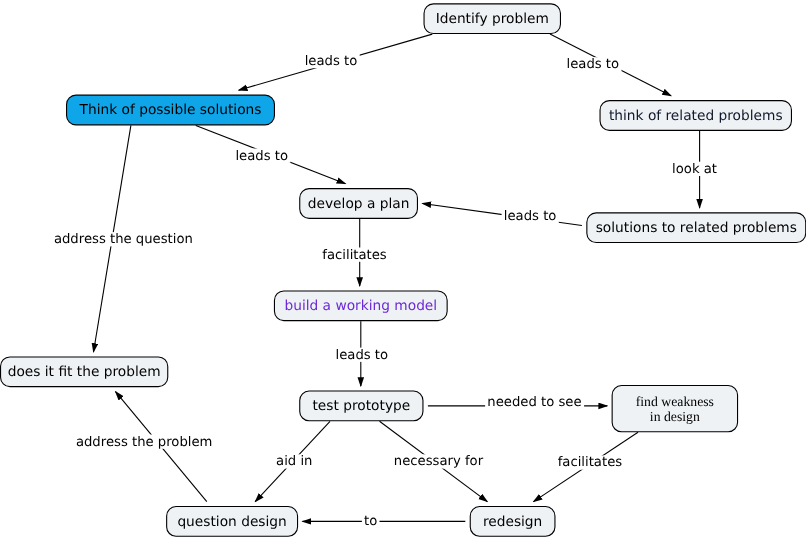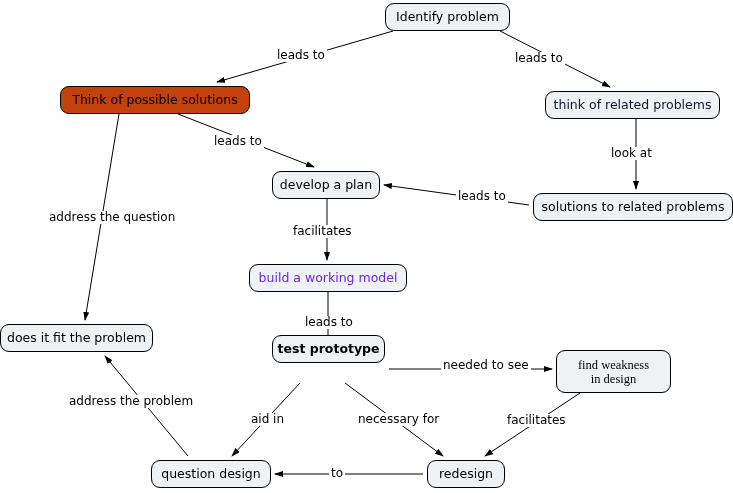--- a/index.html
+++ b/index.html
@@ -87,25 +87,25 @@
       <div class="edge-label" style="left: 303px; top: 316px;">leads to</div>
       <div class="edge-label" style="left: 441px; top: 359px;">needed to see</div>
       <div class="edge-label" style="left: 249px; top: 413px;">aid in</div>
       <div class="edge-label" style="left: 356px; top: 413px;">necessary for</div>
       <div class="edge-label" style="left: 505px; top: 414px;">facilitates</div>
       <div class="edge-label" style="left: 329px; top: 467px;">to</div>
       <div class="edge-label" style="left: 67px; top: 395px;">address the problem</div>
     </div>
   <div id="nodes">
       <div class="node" style="left: 385px; top: 3px; width: 125px; height: 28px; background: rgb(238, 242, 245); border-color: rgb(0, 0, 0); color: rgb(0, 0, 0);">Identify problem</div>
-      <div class="node" style="left: 60px; top: 86px; width: 190px; height: 28px; background: #c2410c; border-color: rgb(0, 0, 0); color: rgb(0, 0, 0);">Think of possible solutions</div>
+      <div class="node" style="left: 60px; top: 86px; width: 190px; height: 28px; background: #0ea5e9; border-color: rgb(0, 0, 0); color: rgb(0, 0, 0);">Think of possible solutions</div>
       <div class="node" style="left: 545px; top: 91px; width: 175px; height: 28px; background: rgb(238, 242, 245); border-color: rgb(0, 0, 0); color: #0f172a;">think of related problems</div>
       <div class="node" style="left: 533px; top: 193px; width: 200px; height: 28px; background: rgb(238, 242, 245); border-color: rgb(0, 0, 0); color: rgb(0, 0, 0);">solutions to related problems</div>
       <div class="node" style="left: 272px; top: 171px; width: 108px; height: 28px; background: rgb(238, 242, 245); border-color: rgb(0, 0, 0); color: rgb(0, 0, 0);">develop a plan</div>
       <div class="node" style="left: 249px; top: 264px; width: 158px; height: 28px; background: rgb(238, 242, 245); border-color: rgb(0, 0, 0); color: #6d28d9;">build a working model</div>
       <div class="node" style="left: 0px; top: 324px; width: 153px; height: 28px; background: rgb(238, 242, 245); border-color: rgb(0, 0, 0); color: rgb(0, 0, 0);">does it fit the problem</div>
-      <div class="node" style="left: 272px; top: 335px; width: 113px; height: 28px; background: rgb(238, 242, 245); border-color: rgb(0, 0, 0); color: rgb(0, 0, 0); font-weight: bold;">test prototype</div>
+      <div class="node" style="left: 272px; top: 355px; width: 113px; height: 28px; background: rgb(238, 242, 245); border-color: rgb(0, 0, 0); color: rgb(0, 0, 0);">test prototype</div>
       <div class="node" style="left: 556px; top: 350px; width: 115px; height: 43px; background: rgb(238, 242, 245); border-color: rgb(0, 0, 0); color: rgb(0, 0, 0); font-family: Liberation Serif, serif;">find weakness
 in design</div>
       <div class="node" style="left: 151px; top: 460px; width: 120px; height: 28px; background: rgb(238, 242, 245); border-color: rgb(0, 0, 0); color: rgb(0, 0, 0);">question design</div>
       <div class="node" style="left: 427px; top: 460px; width: 78px; height: 28px; background: rgb(238, 242, 245); border-color: rgb(0, 0, 0); color: rgb(0, 0, 0);">redesign</div>
     </div>
 </div>
 
 </body></html>

